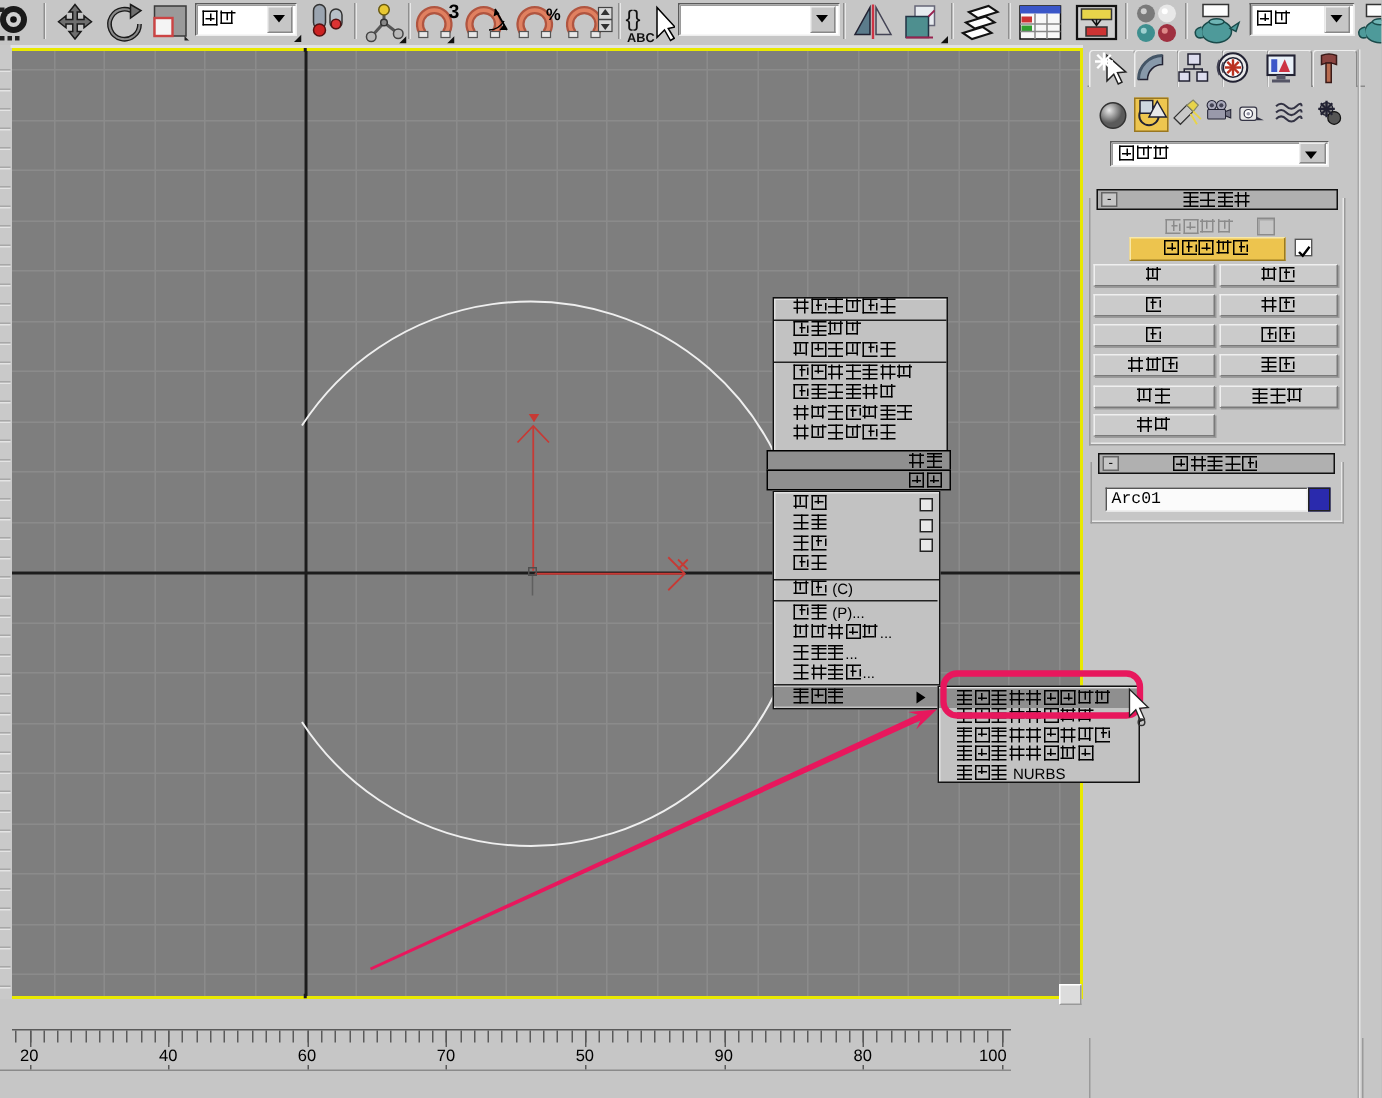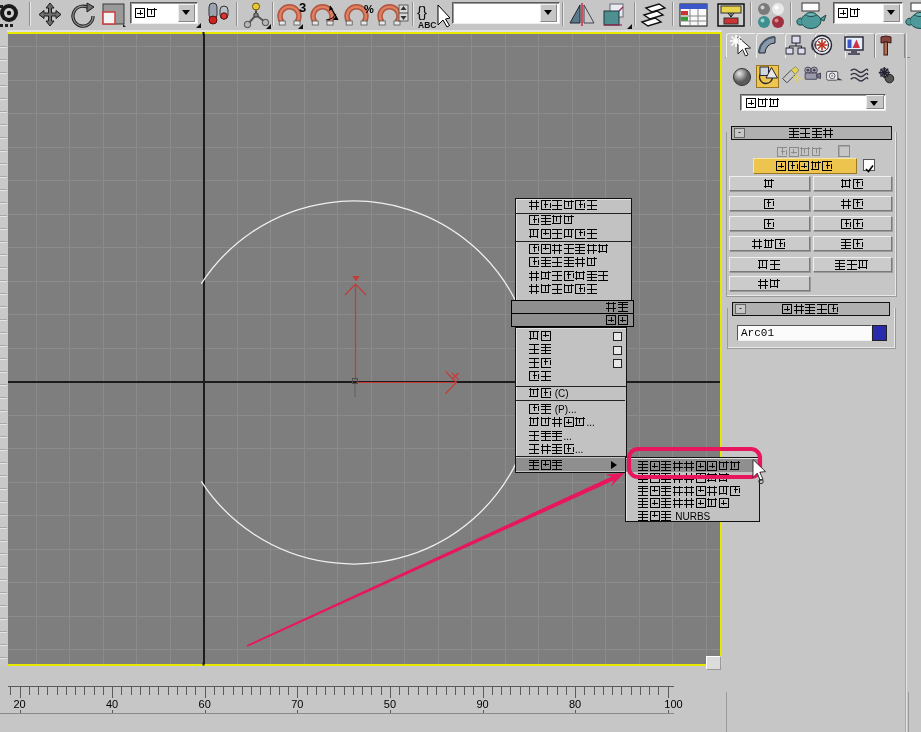--- a/index.html
+++ b/index.html
@@ -560,17 +560,17 @@
     <div class="abs" style="left:189.7px;top:698px;width:30px;text-align:center;font-size:11px;color:#000;background:#c6c6c6;">60</div>
     <div class="abs" style="left:297.3px;top:687px;width:1px;height:26px;background:#5a5a5a;"></div>
     <div class="abs" style="left:282.3px;top:698px;width:30px;text-align:center;font-size:11px;color:#000;background:#c6c6c6;">70</div>
     <div class="abs" style="left:389.9px;top:687px;width:1px;height:26px;background:#5a5a5a;"></div>
     <div class="abs" style="left:374.9px;top:698px;width:30px;text-align:center;font-size:11px;color:#000;background:#c6c6c6;">50</div>
     <div class="abs" style="left:482.5px;top:687px;width:1px;height:26px;background:#5a5a5a;"></div>
     <div class="abs" style="left:467.5px;top:698px;width:30px;text-align:center;font-size:11px;color:#000;background:#c6c6c6;">90</div>
     <div class="abs" style="left:575.1px;top:687px;width:1px;height:26px;background:#5a5a5a;"></div>
     <div class="abs" style="left:560.1px;top:698px;width:30px;text-align:center;font-size:11px;color:#000;background:#c6c6c6;">80</div>
     <div class="abs" style="left:667.7px;top:687px;width:1px;height:26px;background:#5a5a5a;"></div>
-    <div class="abs" style="left:652.7px;top:698px;width:30px;text-align:right;font-size:11px;color:#000;background:#c6c6c6;">100</div>
+    <div class="abs" style="left:652.7px;top:698px;width:30px;text-align:left;font-size:11px;color:#000;background:#c6c6c6;">100</div>
 <div class="abs" style="left:905px;top:33px;width:1px;height:699px;background:#a8a8a8;"></div>
 <div class="abs" style="left:906px;top:33px;width:1px;height:699px;background:#e4e4e4;"></div>
 <div class="abs" style="left:726px;top:692px;width:1px;height:40px;background:#9a9a9a;"></div>
 <div class="abs" style="left:908px;top:692px;width:1px;height:40px;background:#9a9a9a;"></div>
 </div>
 </body></html>

